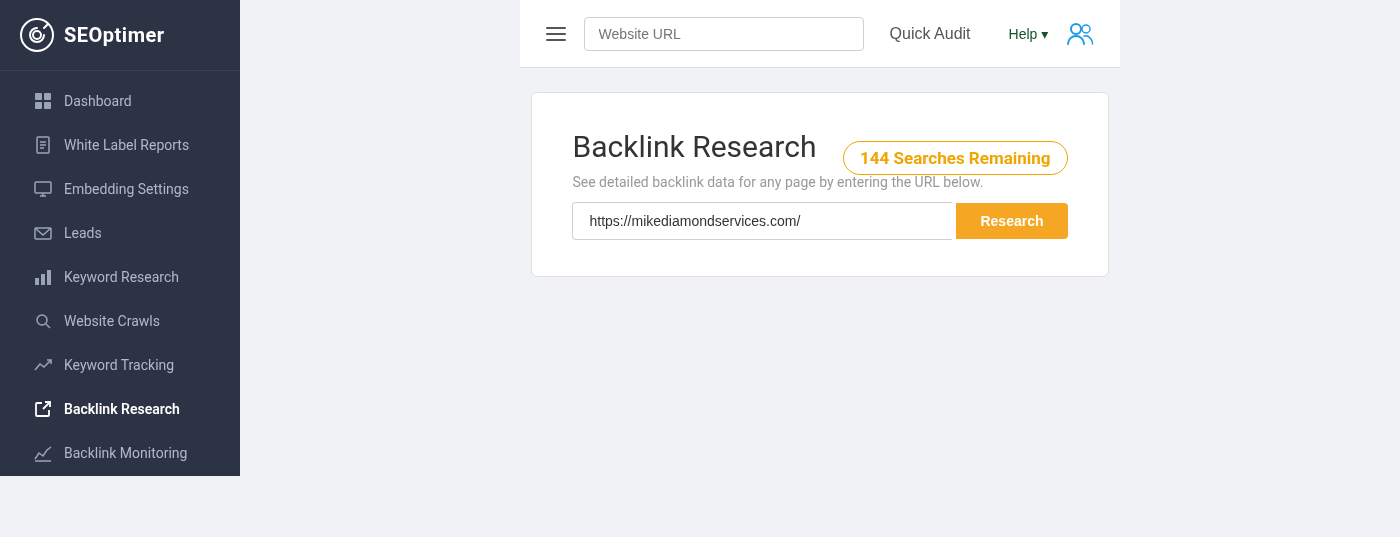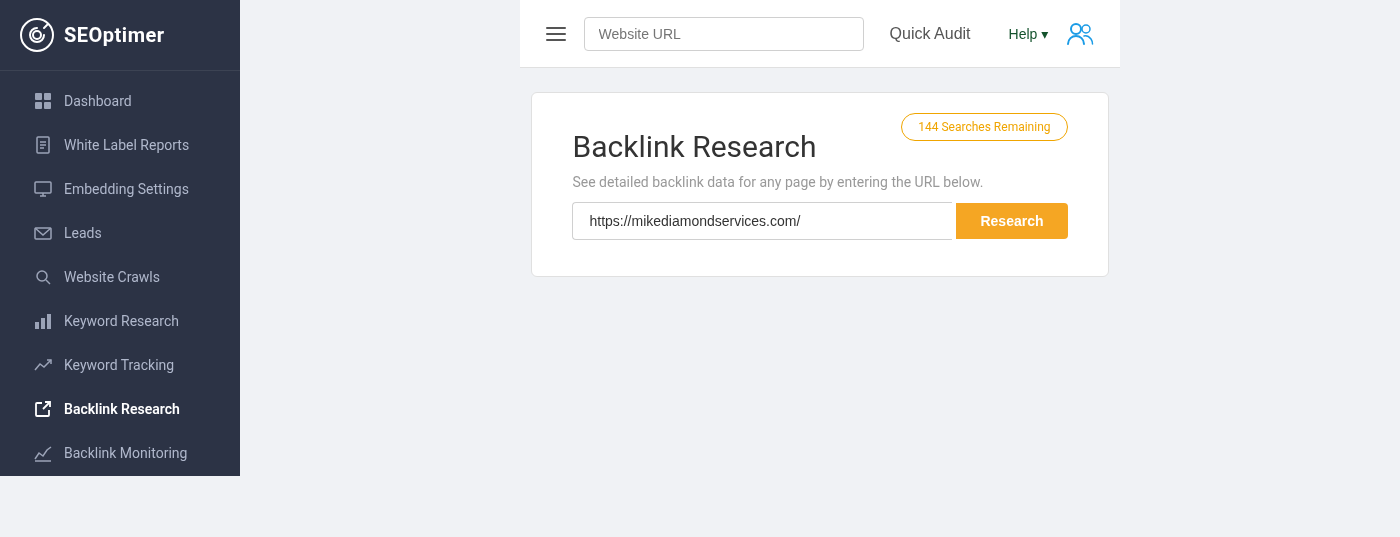--- a/index.html
+++ b/index.html
@@ -196,28 +196,28 @@
     }
 
     .page-description {
       font-size: 14px;
       color: #999;
       margin-bottom: 12px;
     }
 
     .searches-badge {
       position: absolute;
-      top: 20px;
+      top: 48px;
       right: 40px;
       border: 1.5px solid #f0a500;
       border-radius: 20px;
       padding: 6px 16px;
-      font-size: 12px;
+      font-size: 17px;
       color: #f0a500;
-      font-weight: 400;
+      font-weight: 700;
     }
 
     .search-row {
       display: flex;
       align-items: center;
       gap: 4px;
     }
 
     .url-input-main {
       border: 1px solid #d0d0d0;
@@ -295,34 +295,34 @@
 
     <div class="nav-item">
       <svg class="nav-icon" viewBox="0 0 18 18" fill="none" stroke="currentColor" stroke-width="1.5">
         <rect x="1" y="4" width="16" height="11" rx="1"></rect>
         <polyline points="1,4 9,11 17,4"></polyline>
       </svg>
       <span>Leads</span>
     </div>
 
     <div class="nav-item">
-      <svg class="nav-icon" viewBox="0 0 18 18" fill="none" stroke="currentColor" stroke-width="1.5">
-        <circle cx="8" cy="8" r="5"></circle>
-        <line x1="12" y1="12" x2="16" y2="16"></line>
-      </svg>
-      <span>Website Crawls</span>
-    </div>
-
-    <div class="nav-item">
       <svg class="nav-icon" viewBox="0 0 18 18" fill="currentColor">
         <rect x="1" y="10" width="4" height="7"></rect>
         <rect x="7" y="6" width="4" height="11"></rect>
         <rect x="13" y="2" width="4" height="15"></rect>
       </svg>
       <span>Keyword Research</span>
+    </div>
+
+    <div class="nav-item">
+      <svg class="nav-icon" viewBox="0 0 18 18" fill="none" stroke="currentColor" stroke-width="1.5">
+        <circle cx="8" cy="8" r="5"></circle>
+        <line x1="12" y1="12" x2="16" y2="16"></line>
+      </svg>
+      <span>Website Crawls</span>
     </div>
 
     <div class="nav-item">
       <svg class="nav-icon" viewBox="0 0 18 18" fill="none" stroke="currentColor" stroke-width="1.5">
         <polyline points="1,14 6,8 10,11 17,4"></polyline>
         <polyline points="13,4 17,4 17,8"></polyline>
       </svg>
       <span>Keyword Tracking</span>
     </div>
 

